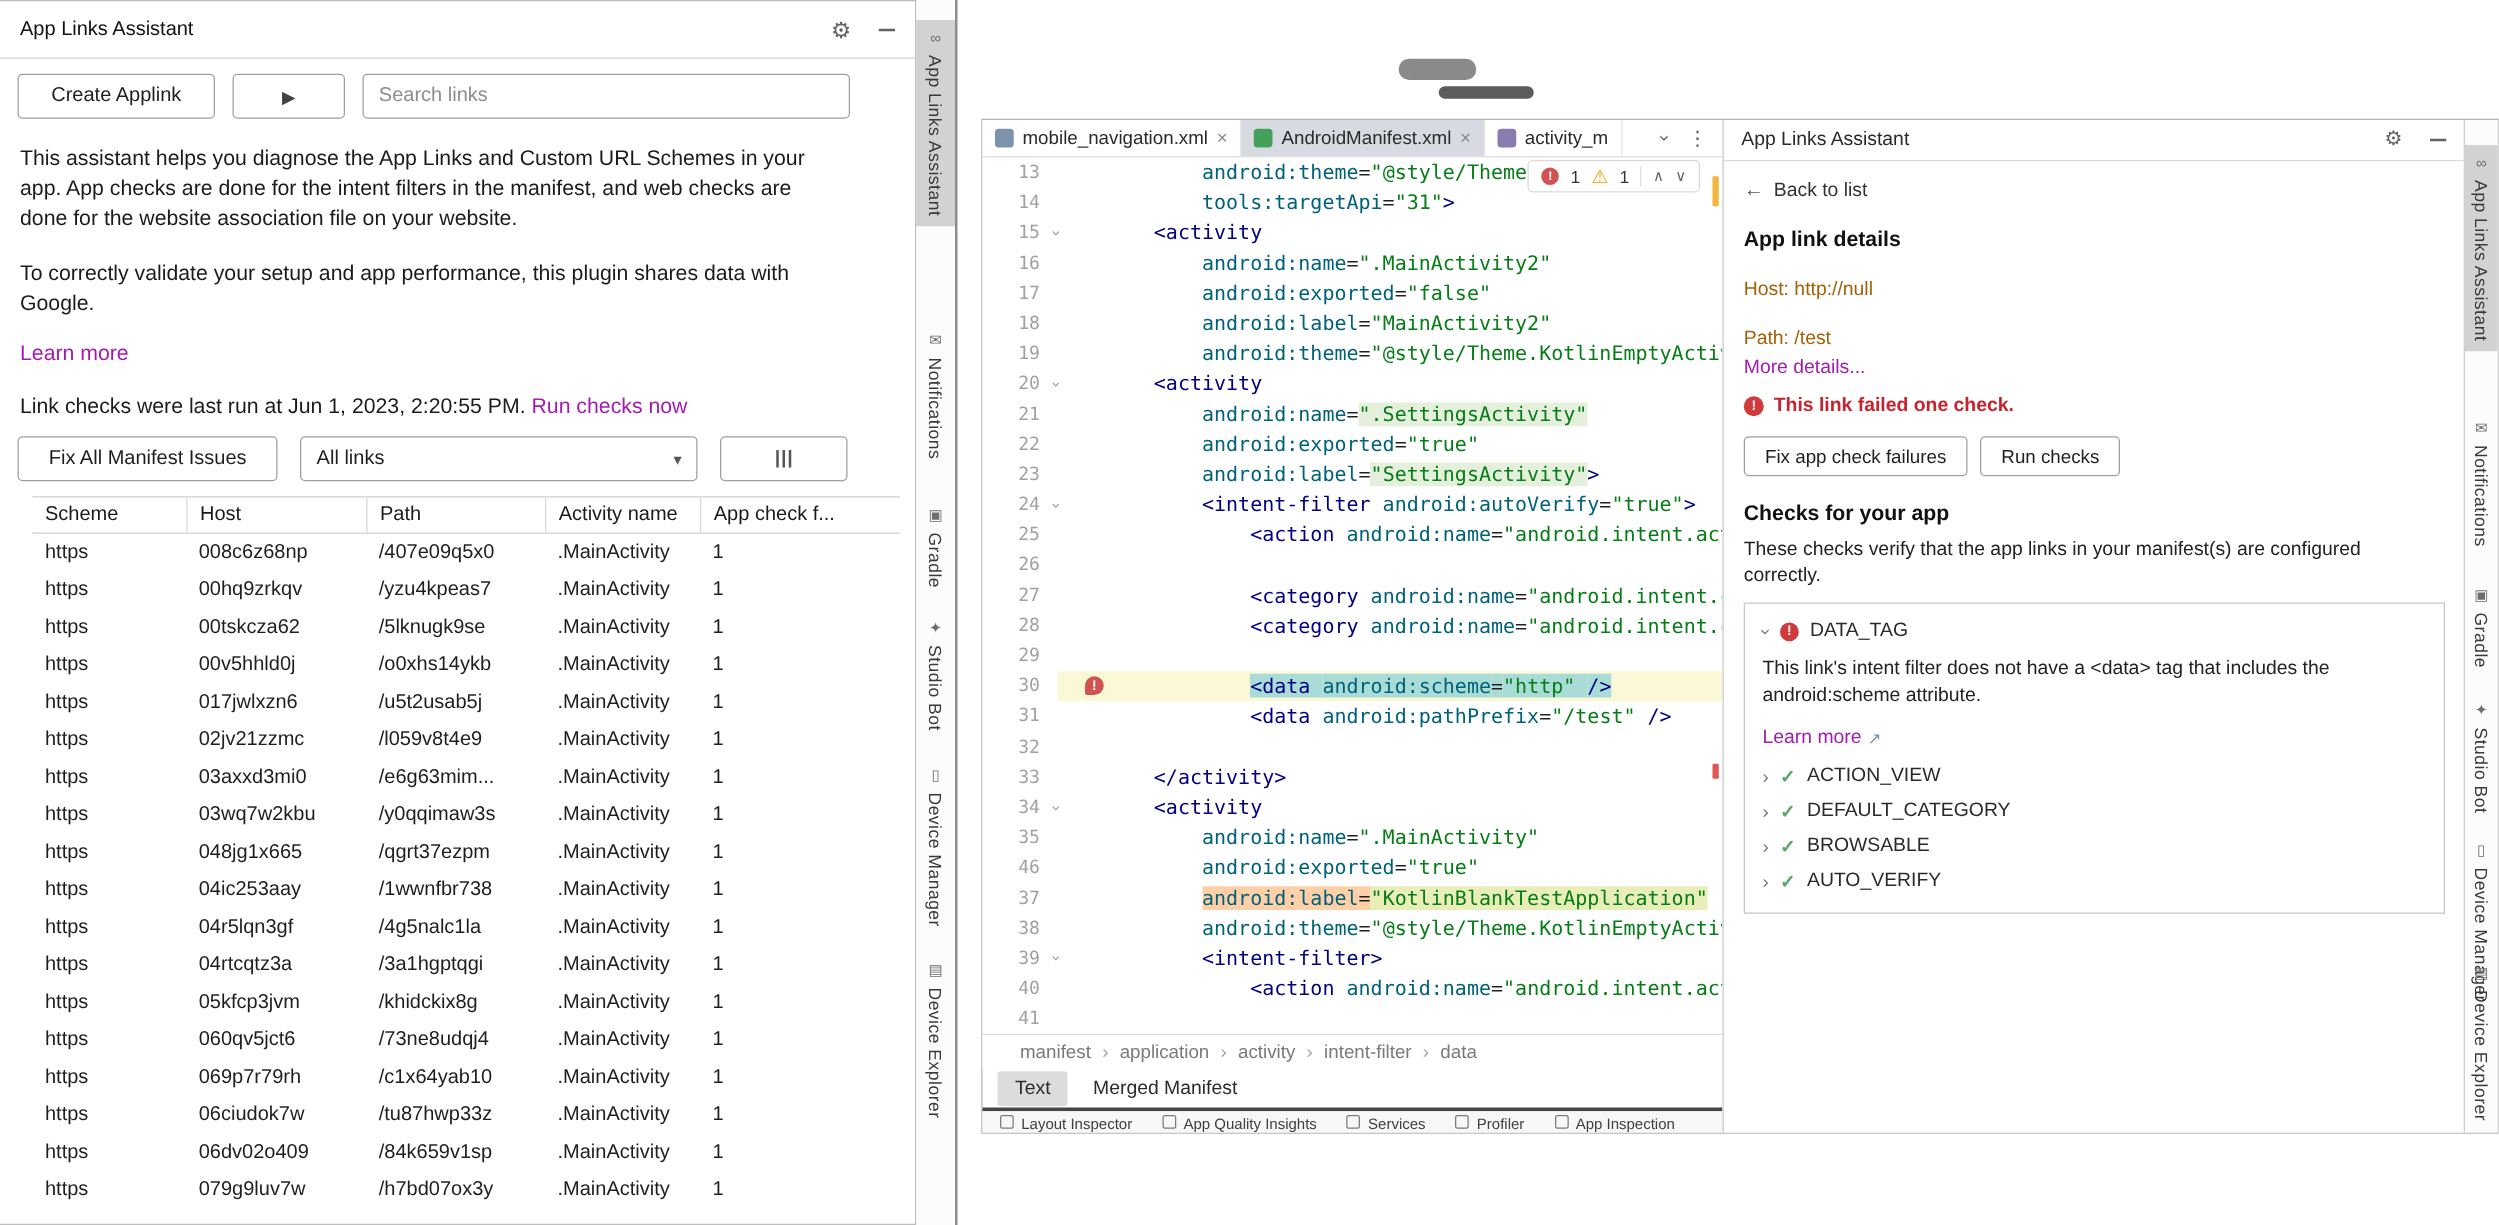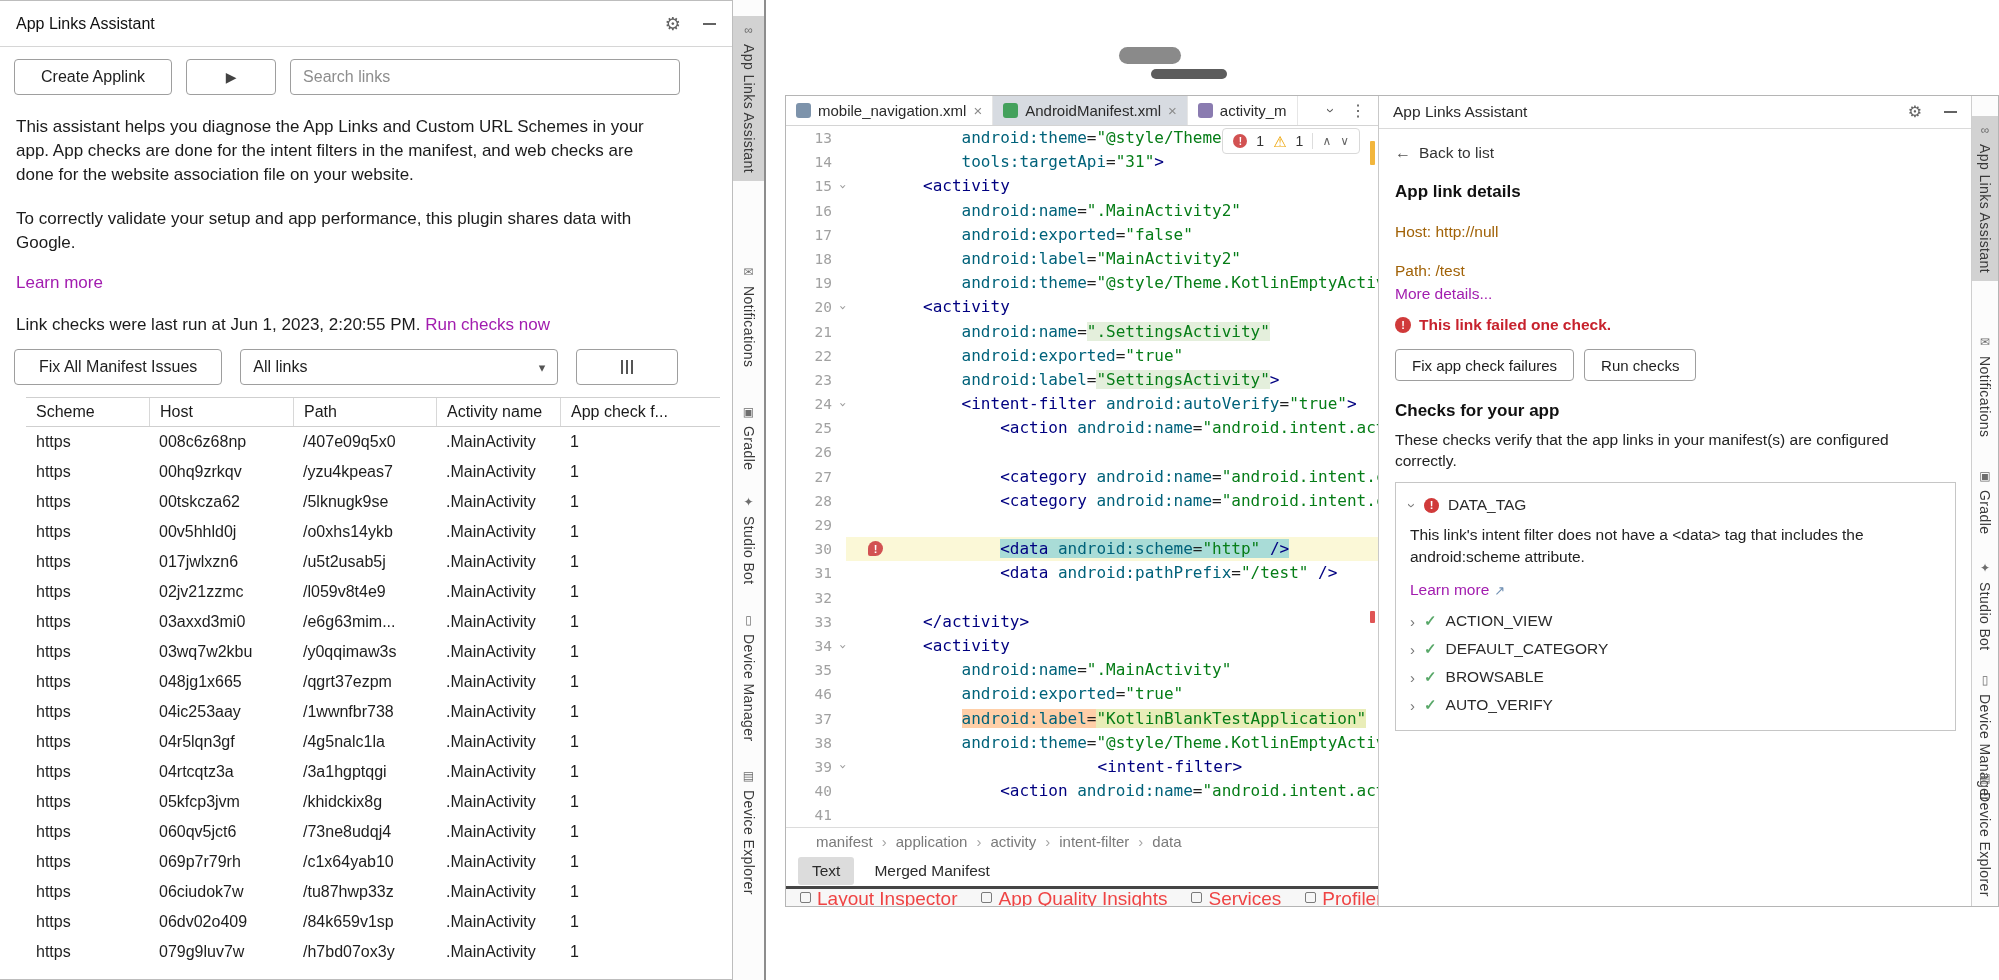--- a/index.html
+++ b/index.html
@@ -85,21 +85,21 @@
   #stripe-warn { top:45px; height:24px; background:#f2b63c; }
   #stripe-err { top:515px; height:12px; background:#e05555; }
 
   .breadcrumbs { position:absolute; left:0; top:731px; width:592px; height:28px; border-top:1px solid #dcdcdc; display:flex; align-items:center; padding-left:30px; gap:9px; font-size:15px; color:#7a7a7a; background:#fff; }
   .bc-sep { color:#a5a5a5; }
   .bc-item { cursor:pointer; white-space:nowrap; }
   .text-tabs { position:absolute; left:0; top:759px; width:592px; height:31px; display:flex; align-items:center; padding-left:12px; gap:6px; font-size:15.5px; color:#2c2c2c; }
   .ttab { padding:5px 14px; border-radius:3px; cursor:pointer; white-space:nowrap; }
   .ttab.selected { background:#dcdcdc; }
   .dark-sep { position:absolute; left:0; top:790px; width:592px; height:3px; background:#454545; }
-  .bottom-bar { position:absolute; left:0; top:793px; width:592px; height:17px; overflow:hidden; display:flex; gap:24px; padding-left:14px; font-size:19px; color:#ef4444; white-space:nowrap; background:#f7f7f7; }
+  .bottom-bar { position:absolute; left:0; top:793px; width:592px; height:17px; overflow:hidden; display:flex; gap:24px; padding-left:14px; font-size:12px; color:#404040; white-space:nowrap; background:#f7f7f7; }
   .bb-item { display:flex; align-items:flex-start; gap:6px; line-height:20px; cursor:pointer; }
   .bb-icon { width:11px; height:11px; border:1.5px solid #7b7b7b; border-radius:2px; margin-top:3px; flex:none; }
 
   
   #assistant-panel { position:absolute; left:592px; top:0; width:593px; height:810px; border-left:1px solid #c9c9c9; background:#fff; overflow:hidden; }
   .ap-header { height:33px; display:flex; align-items:center; padding:0 14px; border-bottom:1px solid #dadada; font-size:15.5px; color:#2a2a2a; }
   .ap-body { padding:0 16px; }
   .back-row { margin-top:15px; display:flex; align-items:center; gap:8px; font-size:15.5px; color:#333; cursor:pointer; width:max-content; }
   .back-arrow { font-size:16px; color:#555; }
   .ap-h1 { margin-top:20px; font-size:17px; font-weight:bold; color:#111; }
@@ -469,21 +469,21 @@
         <div class="code-line">
           <span class="ln">37</span>
           <span class="code-text" style="padding-left: 12ch;"><span class="c-a h-warm">android:label</span><span class="c-p h-warm">=</span><span class="c-v h-pale">"KotlinBlankTestApplication"</span></span>
         </div>
         <div class="code-line">
           <span class="ln">38</span>
           <span class="code-text" style="padding-left: 12ch;"><span class="c-a">android:theme</span><span class="c-p">=</span><span class="c-v">"@style/Theme.KotlinEmptyActivity</span></span>
         </div>
         <div class="code-line">
           <span class="ln">39</span>
-          <span class="code-text" style="padding-left: 12ch; text-align: center;"><span class="c-t">&lt;intent-filter&gt;</span></span>
+          <span class="code-text" style="padding-left: 12ch;"><span class="c-t">&lt;intent-filter&gt;</span></span>
           <span class="fold-marker">
             <span class="chev-d-glyph">›</span>
           </span>
         </div>
         <div class="code-line">
           <span class="ln">40</span>
           <span class="code-text" style="padding-left: 16ch;"><span class="c-t">&lt;action</span><span class="c-p"> </span><span class="c-a">android:name</span><span class="c-p">=</span><span class="c-v">"android.intent.actio</span></span>
         </div>
         <div class="code-line">
           <span class="ln">41</span>

